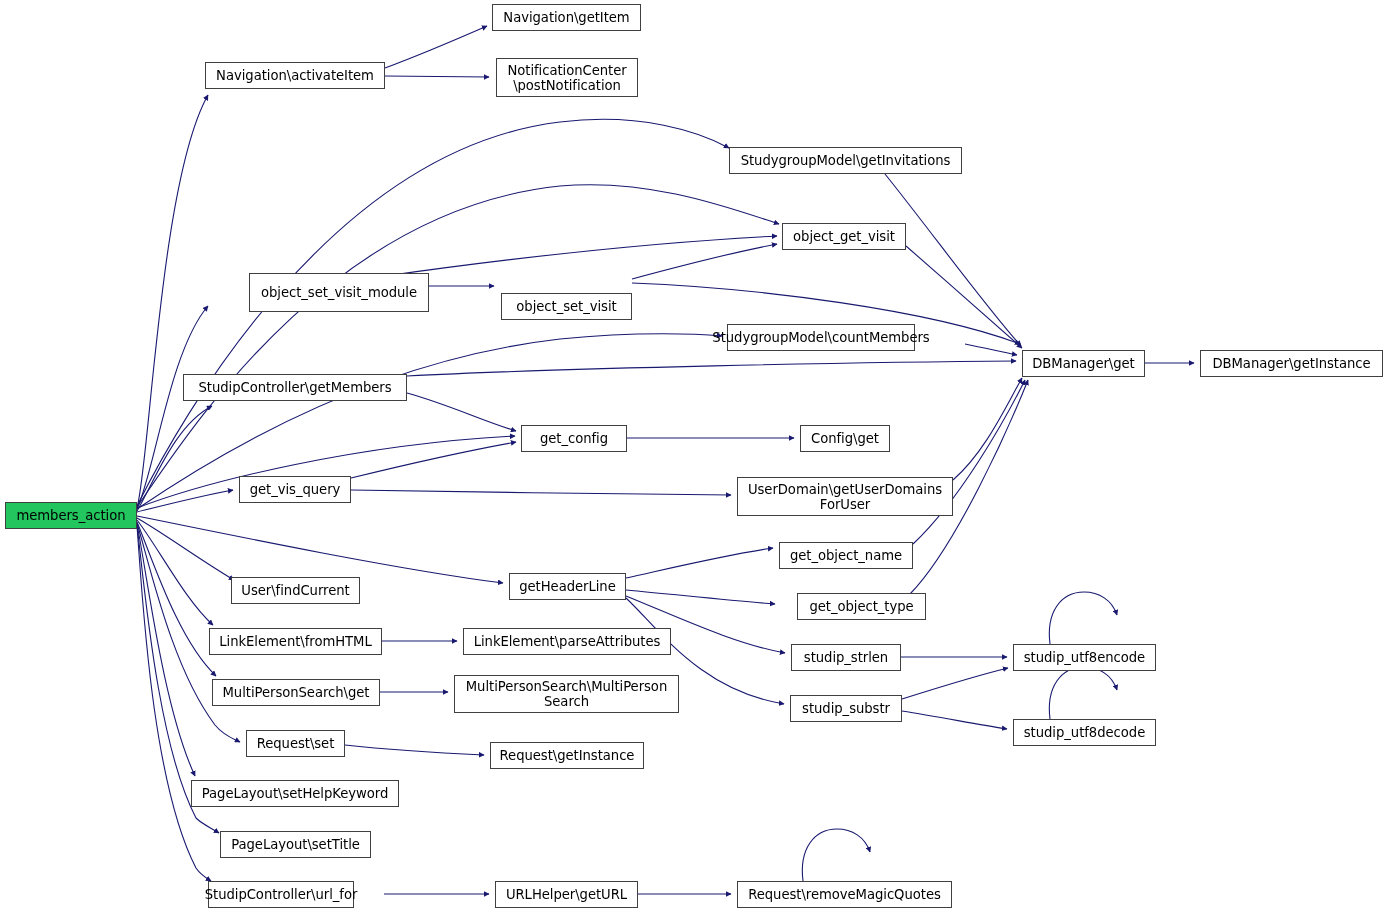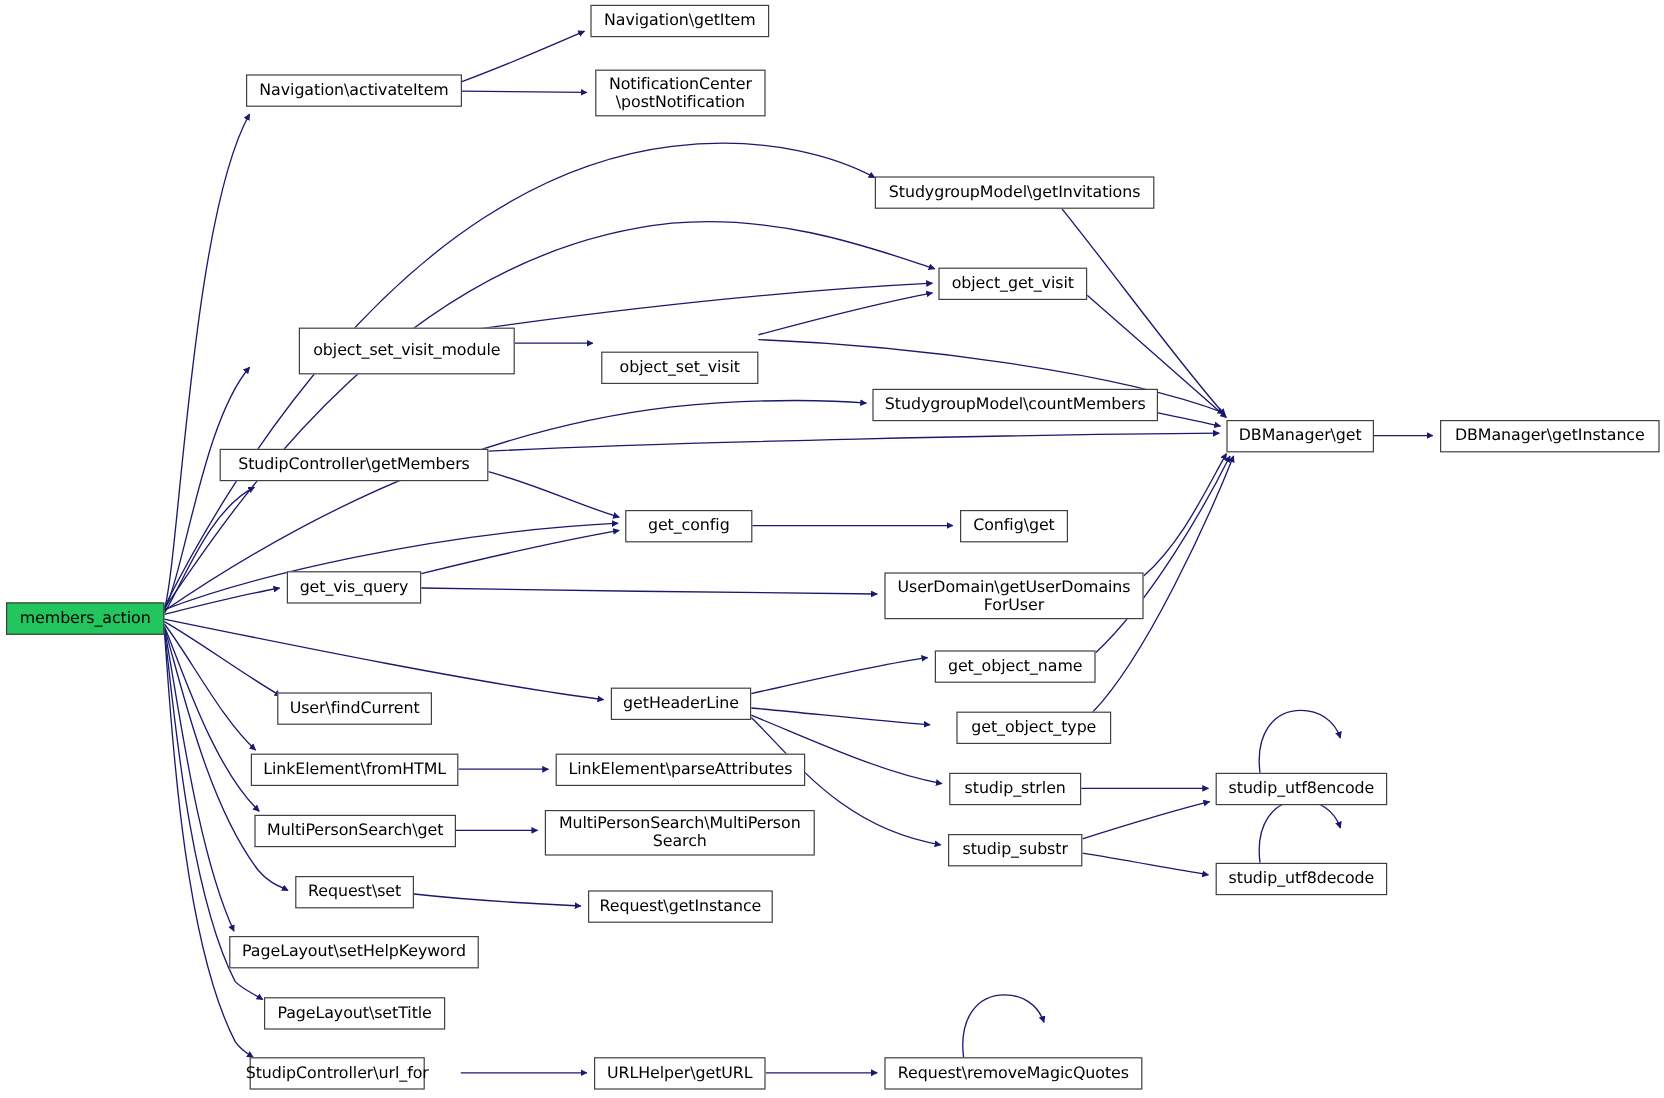--- a/index.html
+++ b/index.html
@@ -109,21 +109,21 @@
   <div id="nodes-group">
       <div class="node current" style="left: 5px; top: 502px; width: 132px; height: 27px;">members_action</div>
       <div class="node" style="left: 205px; top: 62px; width: 180px; height: 27px;">Navigation\activateItem</div>
       <div class="node" style="left: 492px; top: 4px; width: 149px; height: 27px;">Navigation\getItem</div>
       <div class="node" style="left: 496px; top: 58px; width: 142px; height: 39px;">NotificationCenter
 \postNotification</div>
       <div class="node" style="left: 729px; top: 147px; width: 233px; height: 27px;">StudygroupModel\getInvitations</div>
       <div class="node" style="left: 782px; top: 223px; width: 124px; height: 27px;">object_get_visit</div>
       <div class="node" style="left: 205px; top: 273px; width: 180px; height: 39px; margin-left: 44px;">object_set_visit_module</div>
       <div class="node" style="left: 501px; top: 273px; width: 131px; height: 27px; margin-top: 20px;">object_set_visit</div>
-      <div class="node" style="left: 727px; top: 324px; width: 238px; height: 27px;">StudygroupModel\countMembers</div>
+      <div class="node" style="left: 727px; top: 324px; width: 188px; height: 27px;">StudygroupModel\countMembers</div>
       <div class="node" style="left: 1022px; top: 350px; width: 123px; height: 27px;">DBManager\get</div>
       <div class="node" style="left: 1200px; top: 350px; width: 183px; height: 27px;">DBManager\getInstance</div>
       <div class="node" style="left: 183px; top: 374px; width: 224px; height: 27px;">StudipController\getMembers</div>
       <div class="node" style="left: 521px; top: 425px; width: 106px; height: 27px;">get_config</div>
       <div class="node" style="left: 800px; top: 425px; width: 90px; height: 27px;">Config\get</div>
       <div class="node" style="left: 239px; top: 476px; width: 112px; height: 27px;">get_vis_query</div>
       <div class="node" style="left: 737px; top: 477px; width: 216px; height: 39px;">UserDomain\getUserDomains
 ForUser</div>
       <div class="node" style="left: 779px; top: 542px; width: 134px; height: 27px;">get_object_name</div>
       <div class="node" style="left: 509px; top: 573px; width: 117px; height: 27px;">getHeaderLine</div>

